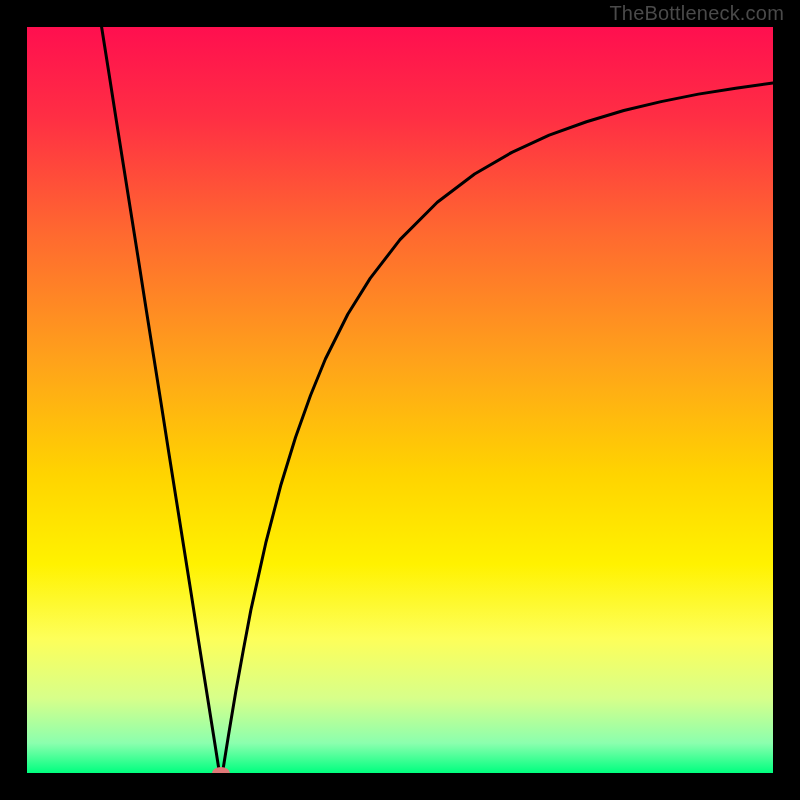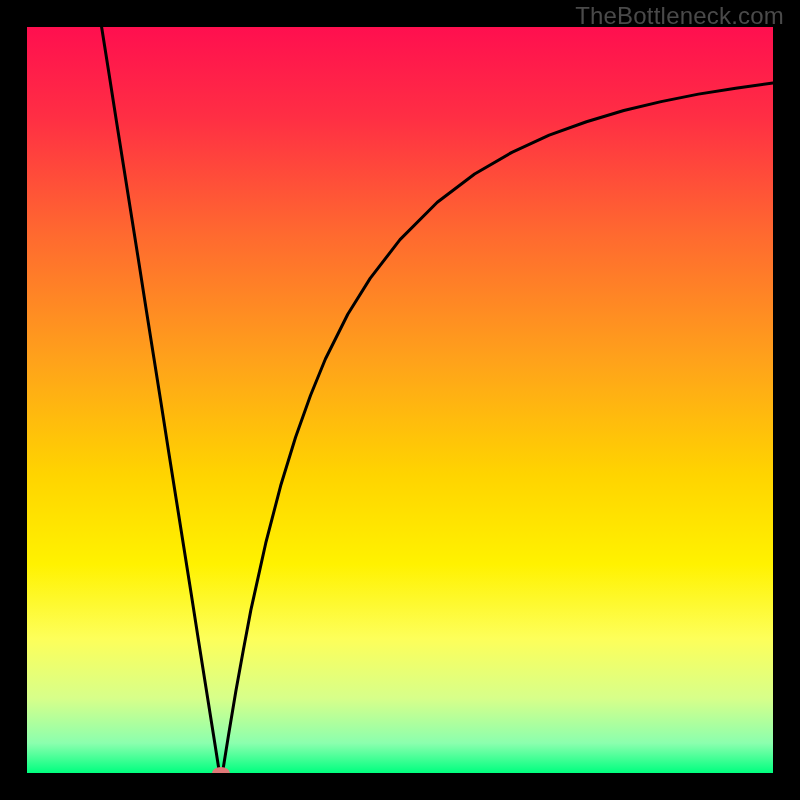--- a/index.html
+++ b/index.html
@@ -15,21 +15,21 @@
     position: relative;
     width: 800px;
     height: 800px;
     background: #000;
   }
   .watermark {
     position: absolute;
     top: 2px;
     right: 16px;
     color: #4a4a4a;
-    font-size: 24px;
+    font-size: 20px;
     font-weight: 500;
     letter-spacing: 0.2px;
   }
   .plot-wrap {
     position: absolute;
     left: 27px;
     top: 27px;
     width: 746px;
     height: 746px;
     background: #000;

